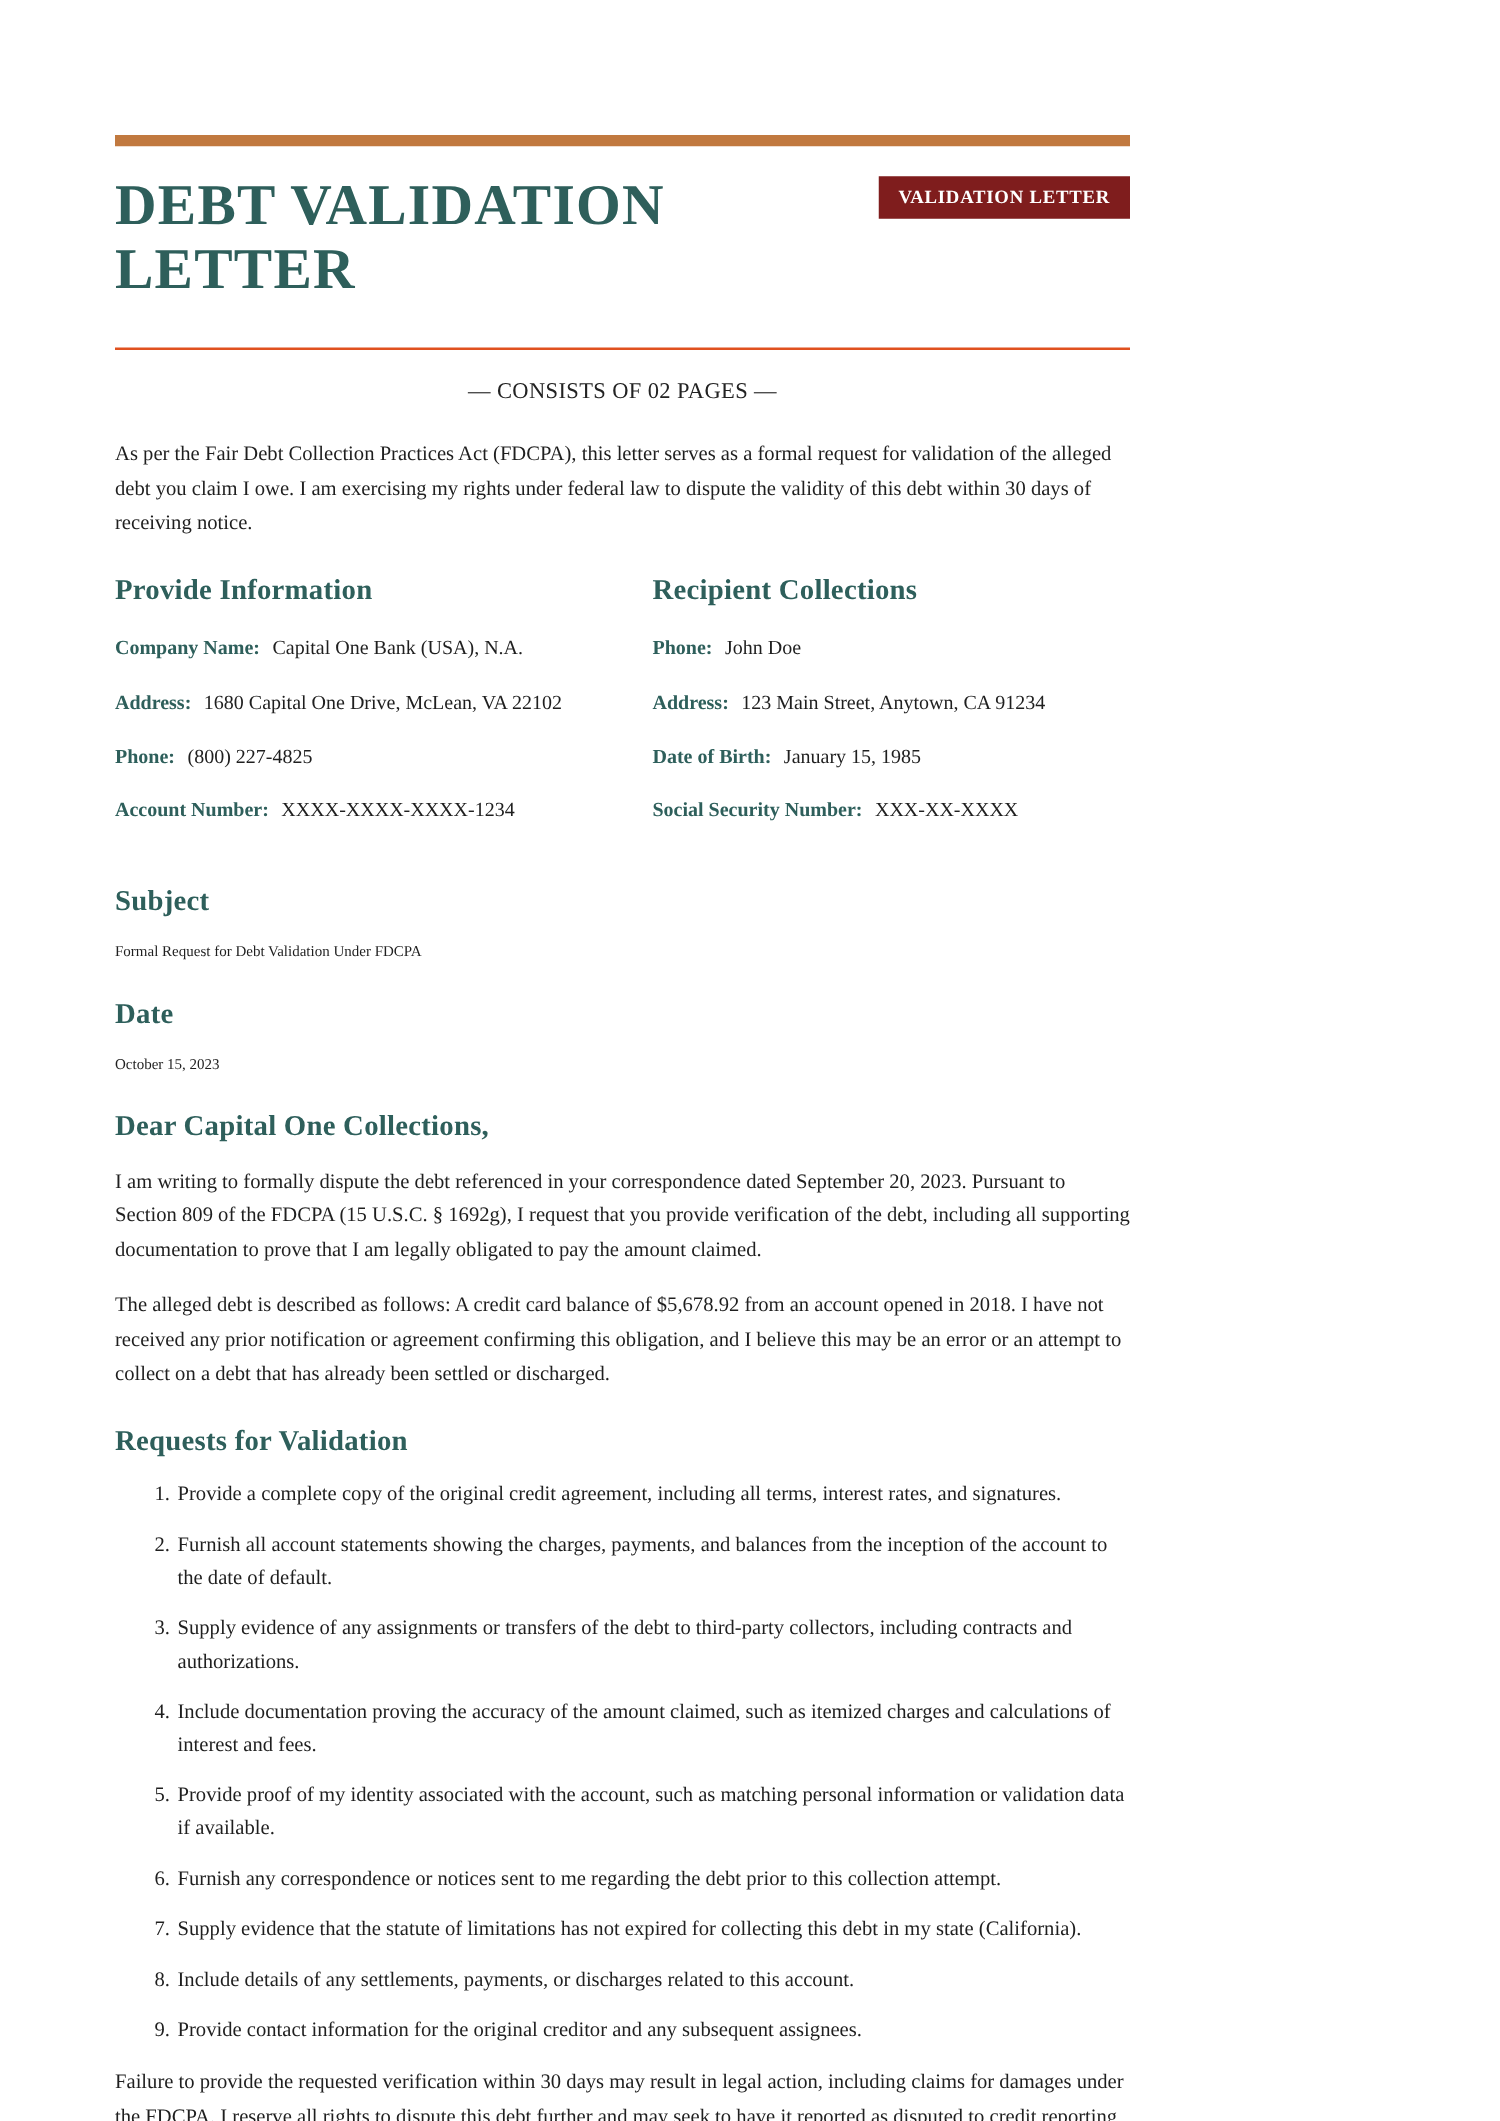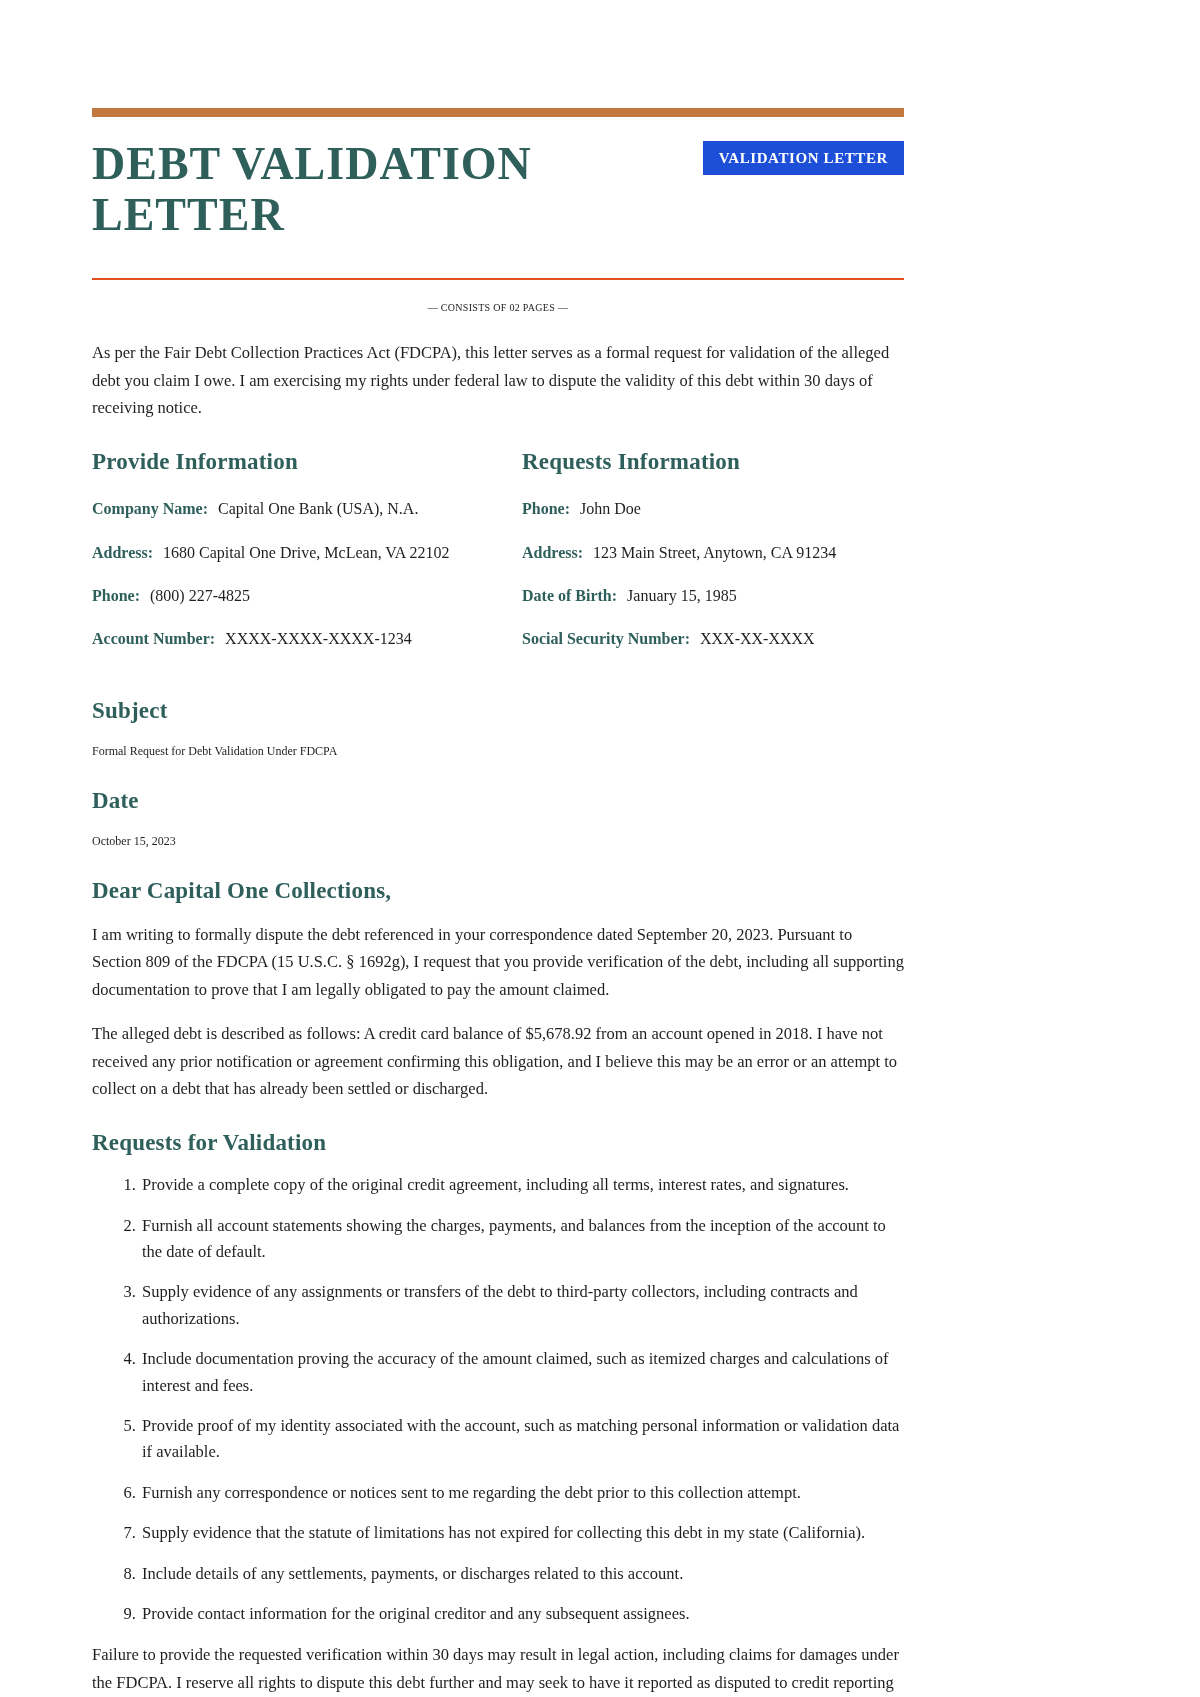--- a/index.html
+++ b/index.html
@@ -29,37 +29,37 @@
     margin-top: 22px;
   }
   .doc-title {
     font-size: 46px;
     font-weight: bold;
     color: #2e5f5b;
     letter-spacing: 1px;
     line-height: 1.1;
   }
   .badge {
-    background: #1d4ed8;
+    background: #7f1d1d;
     color: #ffffff;
     font-size: 15px;
     font-weight: bold;
     letter-spacing: 0.6px;
     padding: 9px 16px 8px 16px;
     margin-top: 2px;
     white-space: nowrap;
   }
   .rule-orange {
     border: none;
     border-top: 2px solid #e0511f;
     margin-top: 38px;
   }
   .pages-note {
     text-align: center;
-    font-size: 10px;
+    font-size: 18px;
     color: #222222;
     margin-top: 22px;
     letter-spacing: 0.3px;
   }
   .intro {
     margin-top: 26px;
     font-size: 16.5px;
     line-height: 1.66;
     color: #1f1f1f;
   }
@@ -154,21 +154,21 @@
       </div>
       <div class="field-row">
         <span class="field-label">Phone:</span><span class="field-value">(800) 227-4825</span>
       </div>
       <div class="field-row">
         <span class="field-label">Account Number:</span><span class="field-value">XXXX-XXXX-XXXX-1234</span>
       </div>
     </div>
 
     <div class="info-col">
-      <h2 class="section-heading">Requests Information</h2>
+      <h2 class="section-heading">Recipient Collections</h2>
       <div class="field-row">
         <span class="field-label">Phone:</span><span class="field-value">John Doe</span>
       </div>
       <div class="field-row">
         <span class="field-label">Address:</span><span class="field-value">123 Main Street, Anytown, CA 91234</span>
       </div>
       <div class="field-row">
         <span class="field-label">Date of Birth:</span><span class="field-value">January 15, 1985</span>
       </div>
       <div class="field-row">

